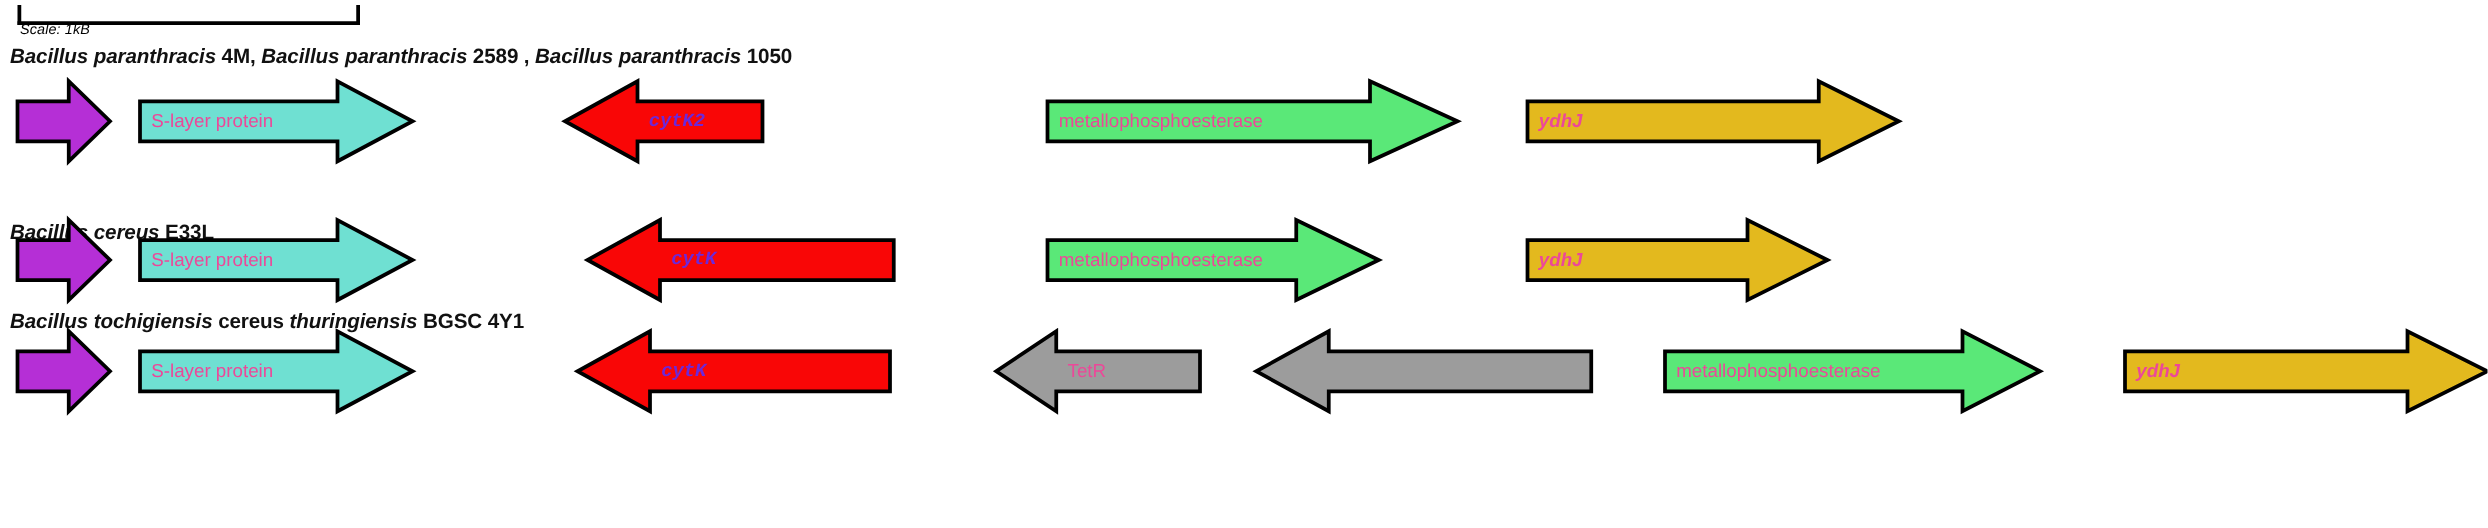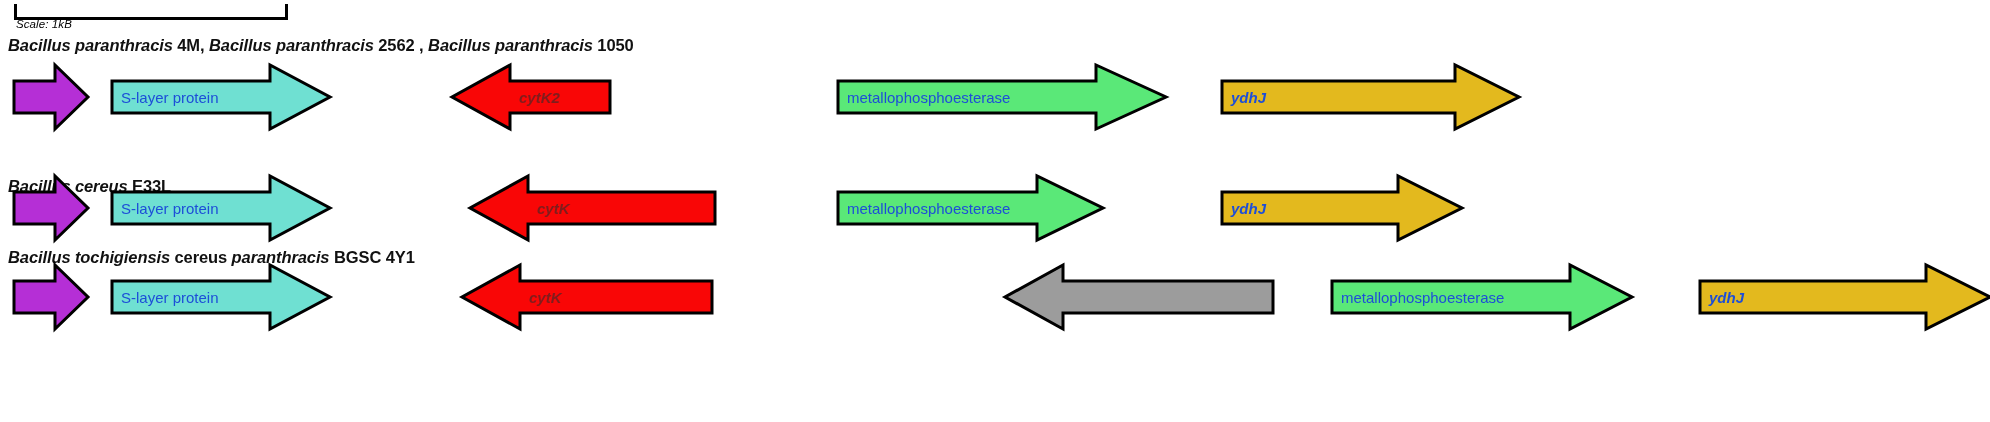--- a/index.html
+++ b/index.html
@@ -81,42 +81,42 @@
     top: 0;
     height: 64px;
   }
   .gene svg { display: block; overflow: visible; }
 
   .gene-label {
     position: absolute;
     top: 50%;
     transform: translateY(-50%);
     font-size: 15px;
-    color: #1d4ed8;
+    color: #ec4899;
     white-space: nowrap;
     pointer-events: none;
     line-height: 1;
   }
   .gene-label.italic { font-style: italic; font-weight: bold; }
-  .gene-label.white  { color: #7f1d1d; }
+  .gene-label.white  { color: #6d28d9; font-family: Liberation Mono, monospace; }
 </style>
 </head>
 <body>
 
 <div id="stage">
 
   <div class="scalebar">
     <div class="cap left"></div>
     <div class="cap right"></div>
     <div class="rule"></div>
   </div>
   <div class="scale-label">Scale: 1kB</div>
 
   <div id="rows">
-      <div class="species-label" style="top: 36px;"><i>Bacillus paranthracis</i><span class="up"> 4M, </span><i>Bacillus paranthracis</i><span class="up"> 2562 , </span><i>Bacillus paranthracis</i><span class="up"> 1050</span></div>
+      <div class="species-label" style="top: 36px;"><i>Bacillus paranthracis</i><span class="up"> 4M, </span><i>Bacillus paranthracis</i><span class="up"> 2589 , </span><i>Bacillus paranthracis</i><span class="up"> 1050</span></div>
       <div class="track" style="top: 65px;">
         <div class="gene" style="left: 14px; width: 74px;">
           <svg width="74" height="64" viewBox="0 0 74 64">
             <path d="M0,16 L41,16 L41,0 L74,32 L41,64 L41,48 L0,48 Z" fill="#b52fd6" stroke="#000000" stroke-width="3" stroke-linejoin="miter"></path>
           </svg>
         </div>
         <div class="gene" style="left: 112px; width: 218px;">
           <svg width="218" height="64" viewBox="0 0 218 64">
             <path d="M0,16 L158,16 L158,0 L218,32 L158,64 L158,48 L0,48 Z" fill="#6fe0d2" stroke="#000000" stroke-width="3" stroke-linejoin="miter"></path>
           </svg>
@@ -166,39 +166,45 @@
           </svg>
           <div class="gene-label" style="left: 9px;">metallophosphoesterase</div>
         </div>
         <div class="gene" style="left: 1222px; width: 240px;">
           <svg width="240" height="64" viewBox="0 0 240 64">
             <path d="M0,16 L176,16 L176,0 L240,32 L176,64 L176,48 L0,48 Z" fill="#e3b91e" stroke="#000000" stroke-width="3" stroke-linejoin="miter"></path>
           </svg>
           <div class="gene-label italic" style="left: 9px;">ydhJ</div>
         </div>
       </div>
-      <div class="species-label" style="top: 248px;"><i>Bacillus tochigiensis</i><span class="up"> cereus </span><i>paranthracis</i><span class="up"> BGSC 4Y1</span></div>
+      <div class="species-label" style="top: 248px;"><i>Bacillus tochigiensis</i><span class="up"> cereus </span><i>thuringiensis</i><span class="up"> BGSC 4Y1</span></div>
       <div class="track" style="top: 265px;">
         <div class="gene" style="left: 14px; width: 74px;">
           <svg width="74" height="64" viewBox="0 0 74 64">
             <path d="M0,16 L41,16 L41,0 L74,32 L41,64 L41,48 L0,48 Z" fill="#b52fd6" stroke="#000000" stroke-width="3" stroke-linejoin="miter"></path>
           </svg>
         </div>
         <div class="gene" style="left: 112px; width: 218px;">
           <svg width="218" height="64" viewBox="0 0 218 64">
             <path d="M0,16 L158,16 L158,0 L218,32 L158,64 L158,48 L0,48 Z" fill="#6fe0d2" stroke="#000000" stroke-width="3" stroke-linejoin="miter"></path>
           </svg>
           <div class="gene-label" style="left: 9px;">S-layer protein</div>
         </div>
         <div class="gene" style="left: 462px; width: 250px;">
           <svg width="250" height="64" viewBox="0 0 250 64">
             <path d="M250,16 L58,16 L58,0 L0,32 L58,64 L58,48 L250,48 Z" fill="#f90606" stroke="#000000" stroke-width="3" stroke-linejoin="miter"></path>
           </svg>
           <div class="gene-label italic white" style="left: 67px;">cytK</div>
         </div>
+        <div class="gene" style="left: 797px; width: 163px;">
+          <svg width="163" height="64" viewBox="0 0 163 64">
+            <path d="M163,16 L48,16 L48,0 L0,32 L48,64 L48,48 L163,48 Z" fill="#9c9c9c" stroke="#000000" stroke-width="3" stroke-linejoin="miter"></path>
+          </svg>
+          <div class="gene-label" style="left: 57px;">TetR</div>
+        </div>
         <div class="gene" style="left: 1005px; width: 268px;">
           <svg width="268" height="64" viewBox="0 0 268 64">
             <path d="M268,16 L58,16 L58,0 L0,32 L58,64 L58,48 L268,48 Z" fill="#9c9c9c" stroke="#000000" stroke-width="3" stroke-linejoin="miter"></path>
           </svg>
         </div>
         <div class="gene" style="left: 1332px; width: 300px;">
           <svg width="300" height="64" viewBox="0 0 300 64">
             <path d="M0,16 L238,16 L238,0 L300,32 L238,64 L238,48 L0,48 Z" fill="#5ae878" stroke="#000000" stroke-width="3" stroke-linejoin="miter"></path>
           </svg>
           <div class="gene-label" style="left: 9px;">metallophosphoesterase</div>

